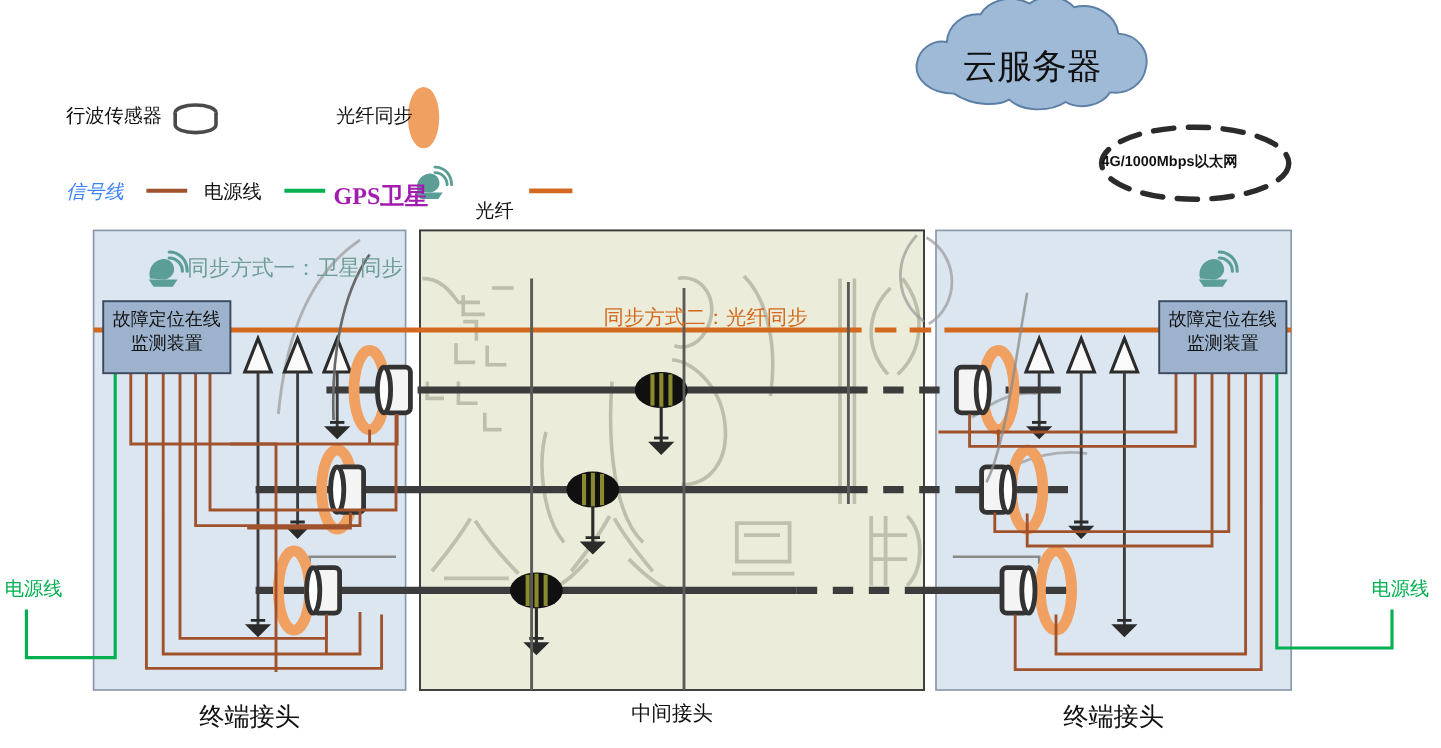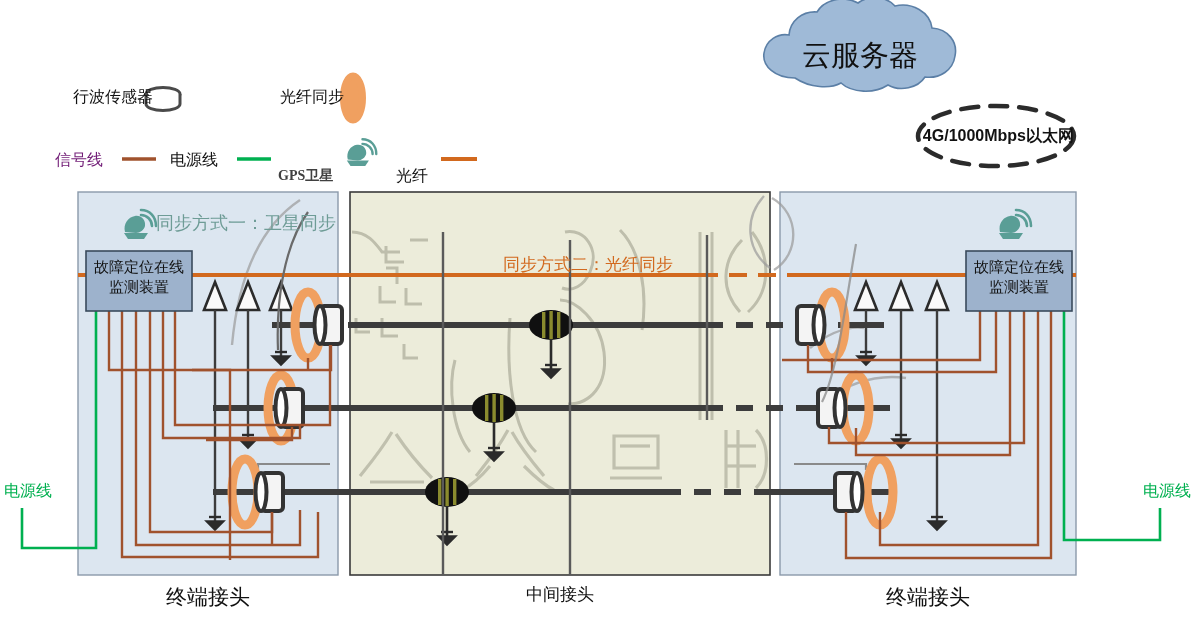--- a/index.html
+++ b/index.html
@@ -290,31 +290,31 @@
     <g transform="translate(122,213) scale(1.0)">
       <use href="#gps-shape"></use>
     </g>
     <g transform="translate(997,213) scale(1.0)">
       <use href="#gps-shape"></use>
     </g>
   </svg>
 
   <div class="lbl" style="left:775px;top:36px;width:170px;text-align:center;font-size:29px;color:#111;">云服务器</div>
 
-  <div class="lbl" style="left:918px;top:126px;width:156px;text-align:right;font-size:16px;font-weight:bold;color:#111;font-family:'Liberation Sans',sans-serif;">4G/1000Mbps以太网</div>
-
-  <div class="lbl" style="left:73px;top:87px;font-size:16px;color:#111;">行波传感器</div>
+  <div class="lbl" style="left:918px;top:126px;width:156px;text-align:left;font-size:12px;font-weight:bold;color:#111;font-family:'Liberation Sans',sans-serif;">4G/1000Mbps以太网</div>
+
+  <div class="lbl" style="left:55px;top:87px;font-size:16px;color:#111;">行波传感器</div>
 
   <div class="lbl" style="left:280px;top:87px;font-size:16px;color:#111;">光纤同步</div>
 
-  <div class="lbl" style="left:55px;top:150px;font-size:16px;color:#701a75;">信号线</div>
+  <div class="lbl" style="left:55px;top:150px;font-size:16px;color:#3b82f6;font-style:italic;">信号线</div>
 
   <div class="lbl" style="left:170px;top:150px;font-size:16px;color:#111;">电源线</div>
 
-  <div class="lbl" style="left:278px;top:150px;font-size:14px;font-weight:bold;color:#404040;margin-top:17px;">GPS卫星</div>
+  <div class="lbl" style="left:278px;top:150px;font-size:20px;font-weight:bold;color:#a21caf;">GPS卫星</div>
 
   <div class="lbl" style="left:396px;top:150px;font-size:16px;color:#111;margin-top:16px;">光纤</div>
 
   <div class="lbl" style="left:503px;top:253px;font-size:17px;color:#D2691E;">同步方式二：光纤同步</div>
 
   <div class="lbl" style="left:156px;top:211px;font-size:18px;color:#6E9C96;">同步方式一：卫星同步</div>
 
   <div style="position:absolute;left:88px;top:257px;width:102px;text-align:center;
               font-size:15px;line-height:1.35;color:#111;">故障定位在线监测装置</div>
 

